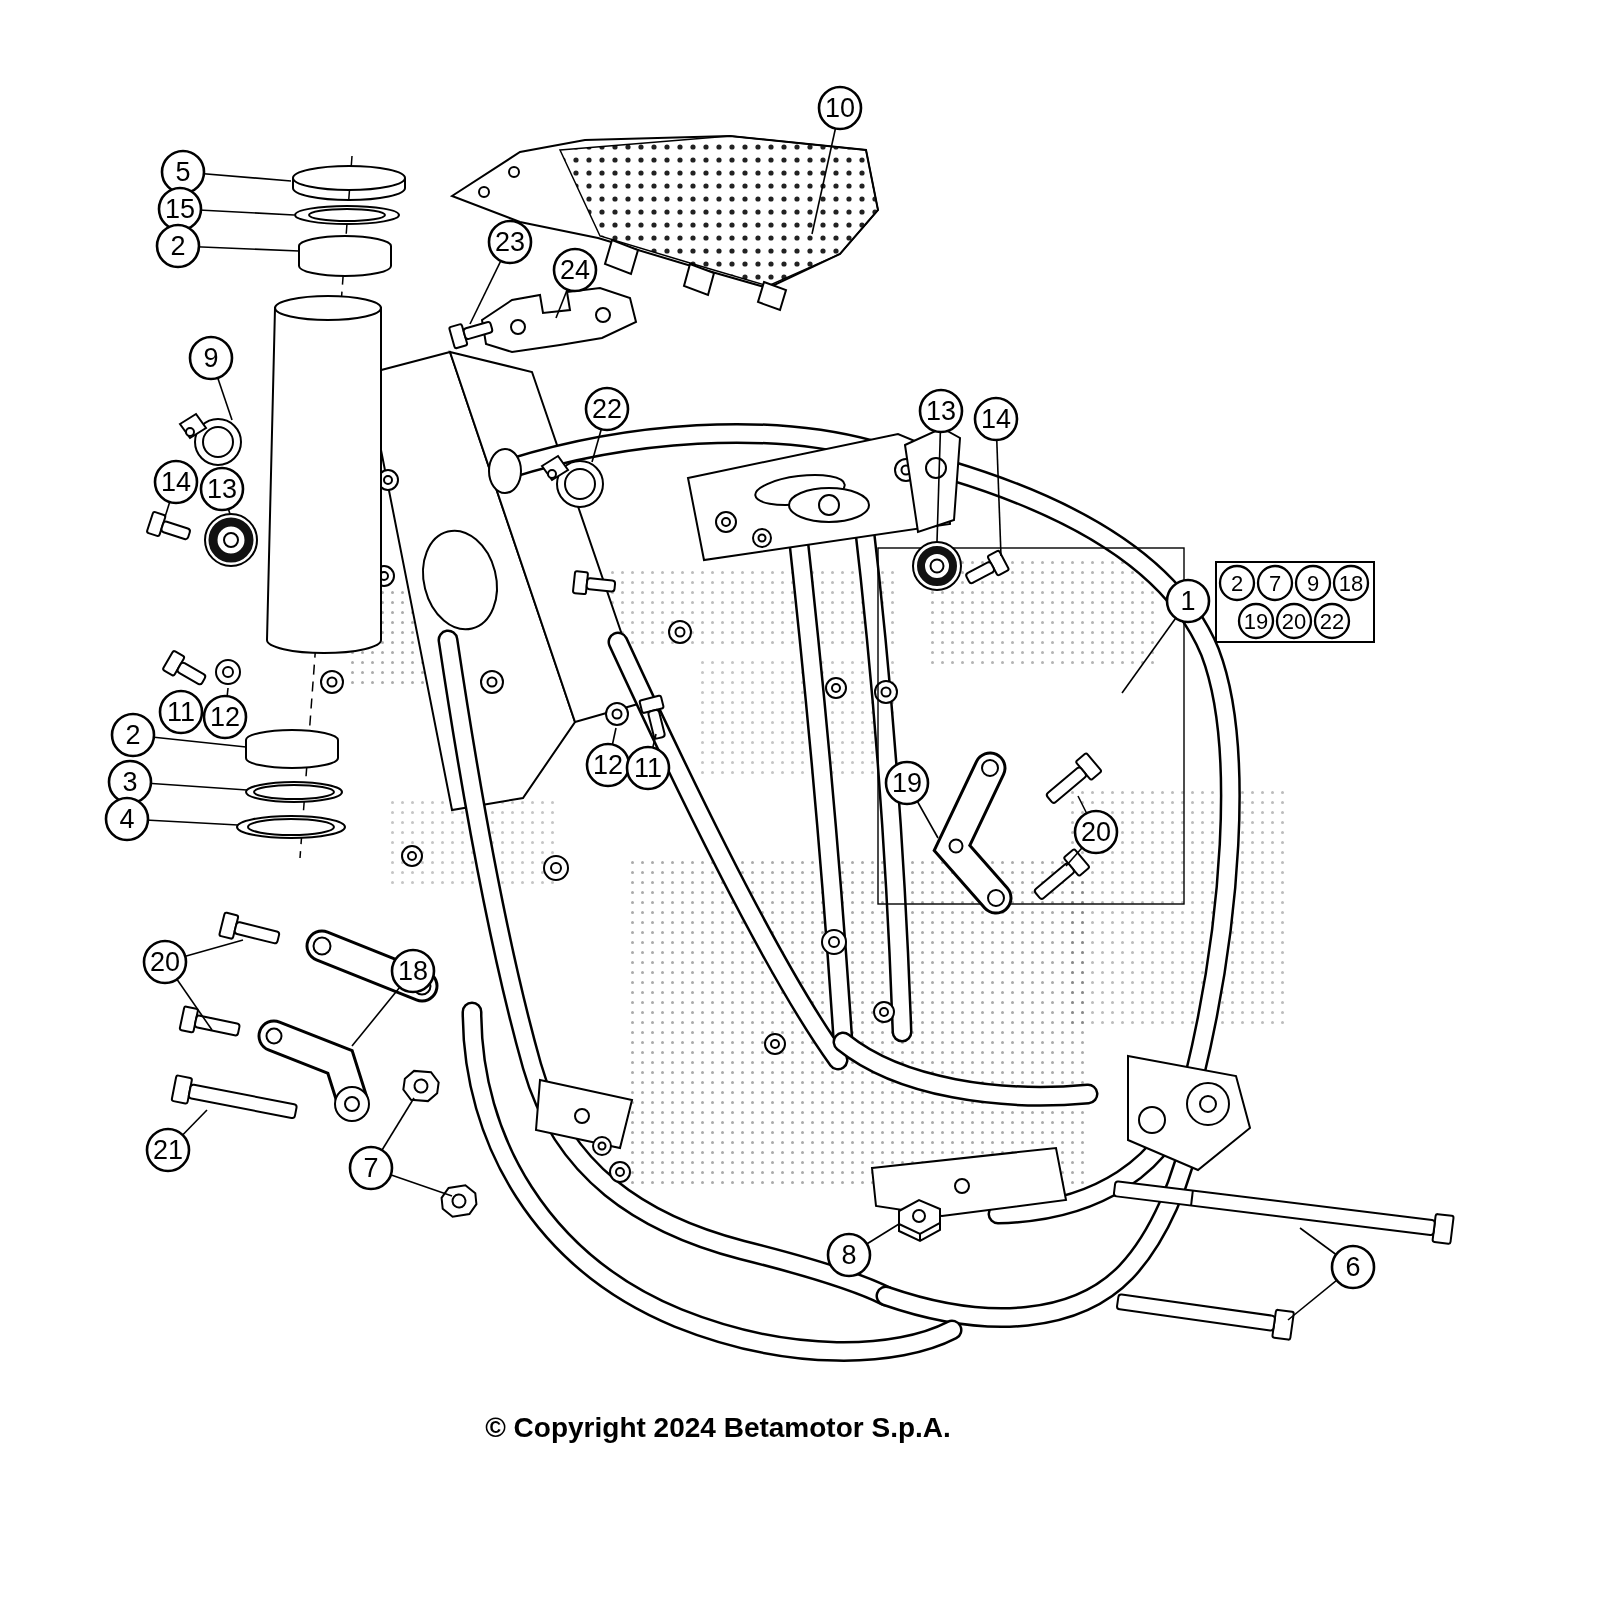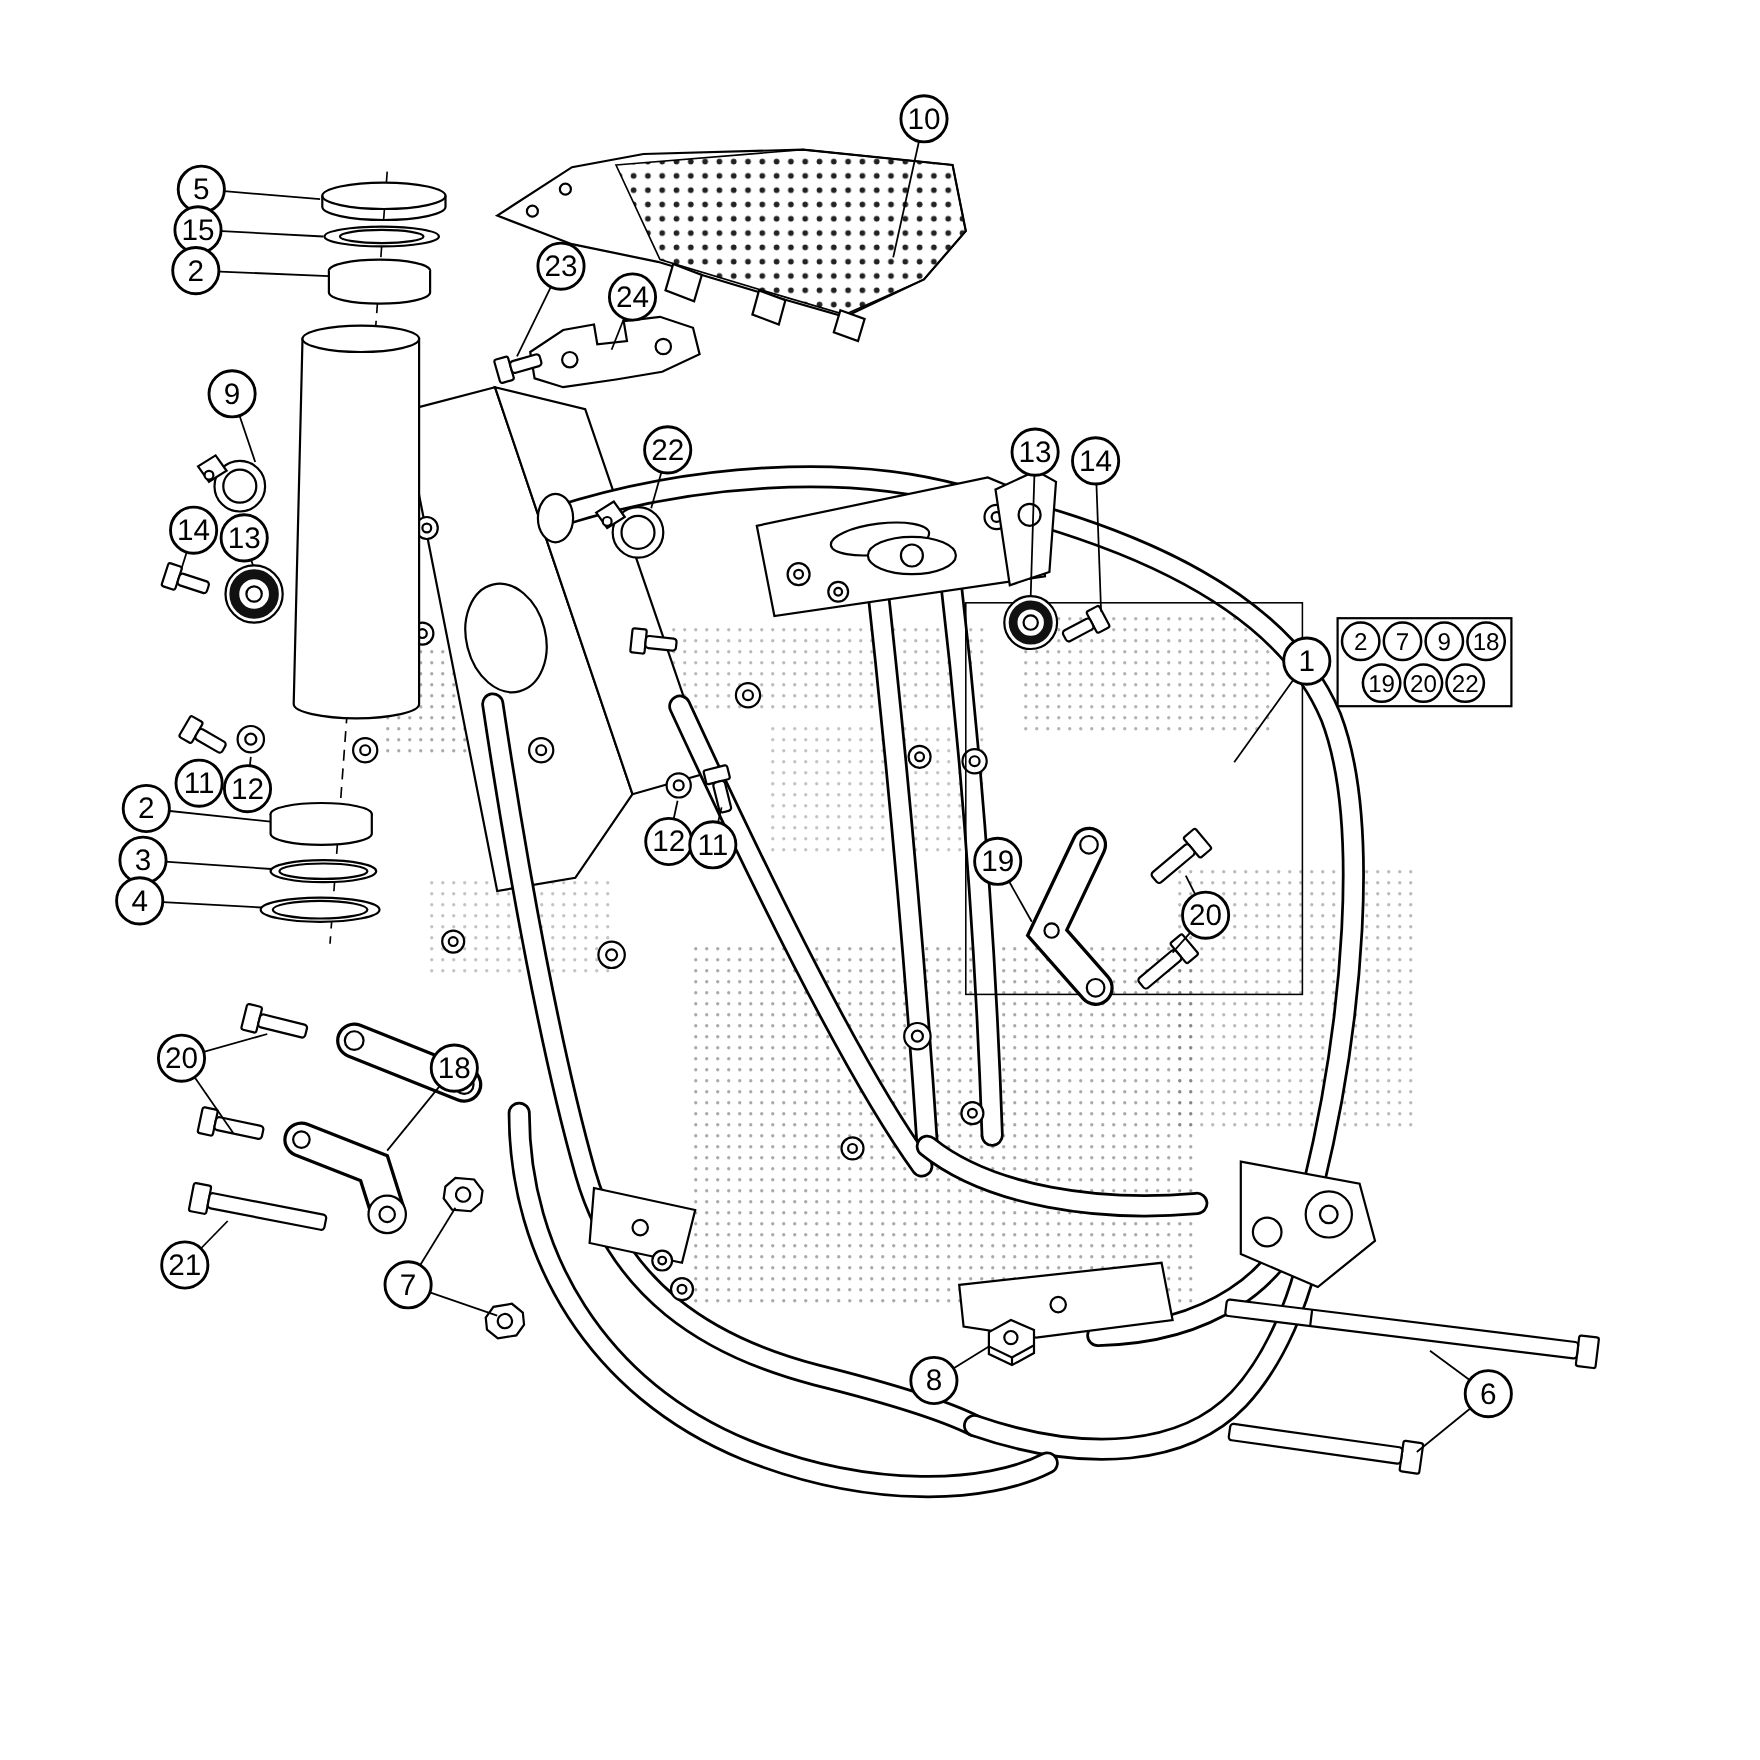--- a/index.html
+++ b/index.html
@@ -490,13 +490,14 @@
           <circle cx="1294" cy="621" r="17" class="ref-circle"></circle>
           <text x="1294" y="621" dy="8" class="ref-text">20</text>
         </g>
         <g>
           <circle cx="1332" cy="621" r="17" class="ref-circle"></circle>
           <text x="1332" y="621" dy="8" class="ref-text">22</text>
         </g>
       </g>
 </svg>
 
+<div id="copyright">© Copyright 2024 Betamotor S.p.A.</div>
 </div>
 
 </body></html>

